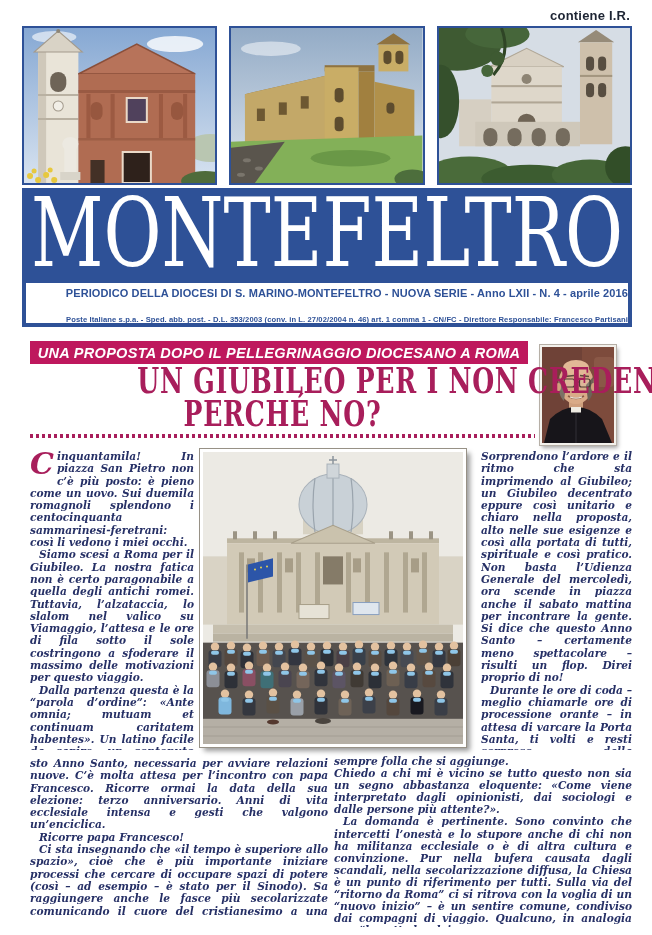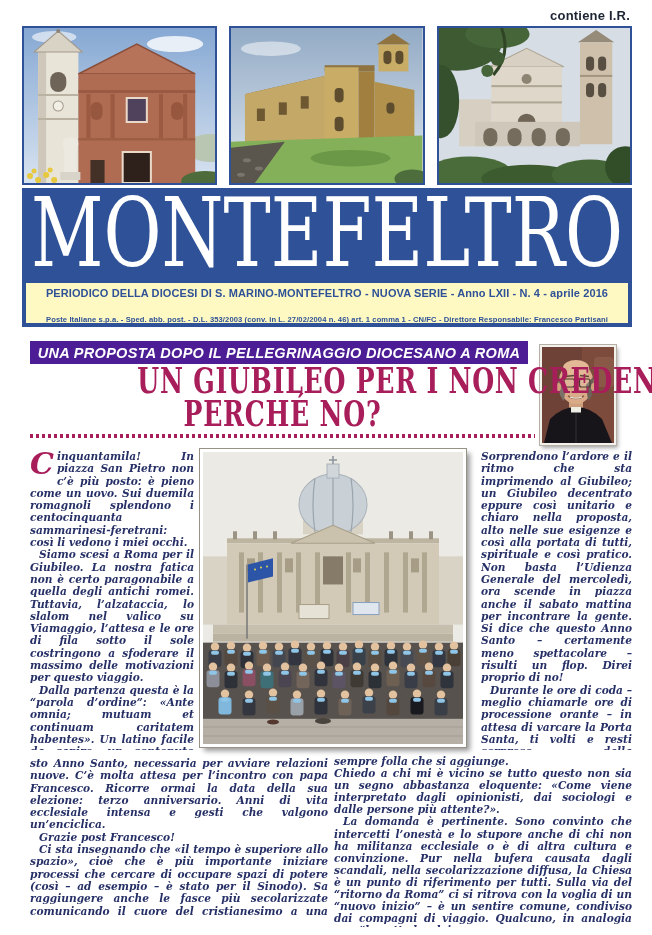--- a/index.html
+++ b/index.html
@@ -15,28 +15,28 @@
   }
   
   .photo-strip{position:absolute;top:26px;left:22px;width:610px;height:159px;display:flex;gap:12px;}
   .tphoto{flex:1;border:2px solid #2e5197;box-sizing:border-box;overflow:hidden;background:#cfd9e4;}
   .tphoto svg{display:block;width:100%;height:100%;}
   
   .masthead{position:absolute;top:188px;left:22px;width:610px;height:139px;background:#2e5197;}
   .masthead-title-wrap{position:absolute;top:0;left:0;width:558px;height:94px;}
   .masthead-title-wrap svg{display:block;}
   .masthead-info{
-    position:absolute;left:4px;right:4px;bottom:4px;height:40px;background:#fef9c3;
-    text-align:center;overflow:hidden;
+    position:absolute;left:4px;right:4px;bottom:4px;height:40px;background:#ffffff;
+    text-align:right;overflow:hidden;
   }
   .mh-line1{margin-top:4px;font-size:11px;font-weight:bold;color:#2e5197;letter-spacing:.1px;white-space:nowrap;}
   .mh-line2{margin-top:16px;font-size:7.6px;font-weight:bold;color:#2e5197;letter-spacing:.1px;white-space:nowrap;}
   
   .kicker{
-    position:absolute;top:341px;left:30px;width:498px;height:23px;background:#4c1d95;
+    position:absolute;top:341px;left:30px;width:498px;height:23px;background:#be185d;
     display:flex;align-items:center;justify-content:center;
     color:#ffffff;font-weight:bold;font-style:italic;font-size:14.5px;letter-spacing:.3px;white-space:nowrap;
   }
   .headline{position:absolute;top:364px;left:30px;width:504px;text-align:center;color:#a81e5b;
     font-family:"DejaVu Serif",serif;font-weight:bold;}
   .hl-line{height:33px;line-height:33px;white-space:nowrap;}
   .hl-line>span{display:inline-block;transform:scaleX(.72);transform-origin:center;font-size:35px;letter-spacing:1px;}
   .dash-rule{
     position:absolute;top:434px;left:30px;width:505px;height:4px;
     background:repeating-linear-gradient(90deg,#a81e5b 0 3px,transparent 3px 6px);
@@ -362,21 +362,21 @@
   </div>
 
   <div class="body-col col-right-top">
     <p class="noindent">Sorprendono l’ardore e il ritmo che sta imprimendo al Giubileo; un Giubileo decentrato eppure così unitario e chiaro nella proposta, alto nelle sue esigenze e così alla portata di tutti, spirituale e così pratico. Non basta l’Udienza Generale del mercoledì, ora scende in piazza anche il sabato mattina per incontrare la gente. Si dice che questo Anno Santo – certamente meno spettacolare – risulti un flop. Direi proprio di no!</p>
     <p>Durante le ore di coda – meglio chiamarle ore di processione orante – in attesa di varcare la Porta Santa, ti volti e resti sorpreso dalla compostezza della folla.</p>
 
   </div>
 
   <div class="body-col col-left-bottom">
     <p class="noindent">sto Anno Santo, necessaria per avviare relazioni nuove. C’è molta attesa per l’incontro con papa Francesco. Ricorre ormai la data della sua elezione: terzo anniversario. Anni di vita ecclesiale intensa e gesti che valgono un’enciclica.</p>
-    <p>Grazie post Francesco!</p>
+    <p>Ricorre papa Francesco!</p>
     <p>Ci sta insegnando che «il tempo è superiore allo spazio», cioè che è più importante iniziare processi che cercare di occupare spazi di potere (così – ad esempio – è stato per il Sinodo). Sa raggiungere anche le fasce più secolarizzate comunicando il cuore del cristianesimo a una società abituata alle notizie flash (chiedetelo al primo benzinaio!!!).</p>
   </div>
 
   <div class="body-col col-right-bottom">
     <p class="lead-right">sempre folla che si aggiunge.</p>
     <p class="noindent">Chiedo a chi mi è vicino se tutto questo non sia un segno abbastanza eloquente: «Come viene interpretato dagli opinionisti, dai sociologi e dalle persone più attente?».</p>
     <p>La domanda è pertinente. Sono convinto che intercetti l’onestà e lo stupore anche di chi non ha militanza ecclesiale o è di altra cultura e convinzione. Pur nella bufera causata dagli scandali, nella secolarizzazione diffusa, la Chiesa è un punto di riferimento per tutti. Sulla via del “ritorno da Roma” ci si ritrova con la voglia di un “nuovo inizio” – è un sentire comune, condiviso dai compagni di viaggio. Qualcuno, in analogia con “la cattedra dei</p>
 
   </div>
 

